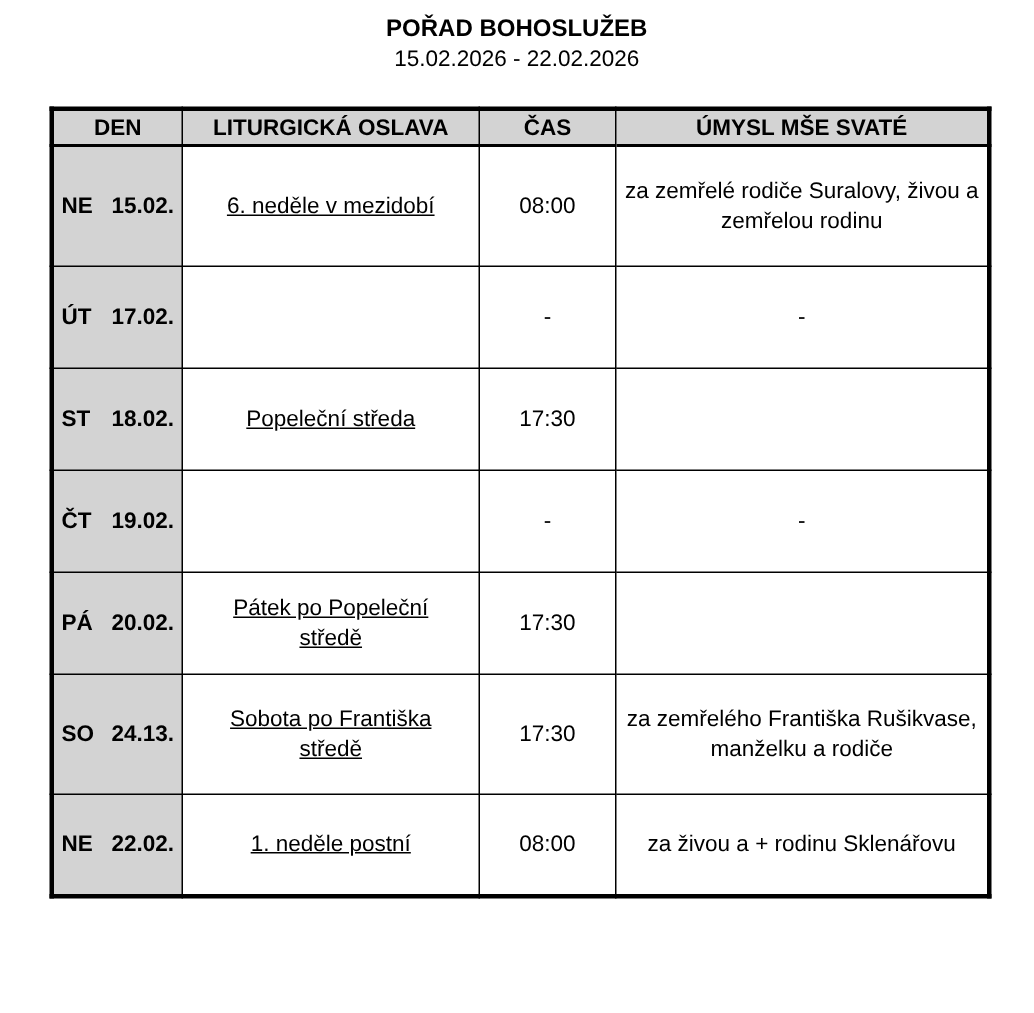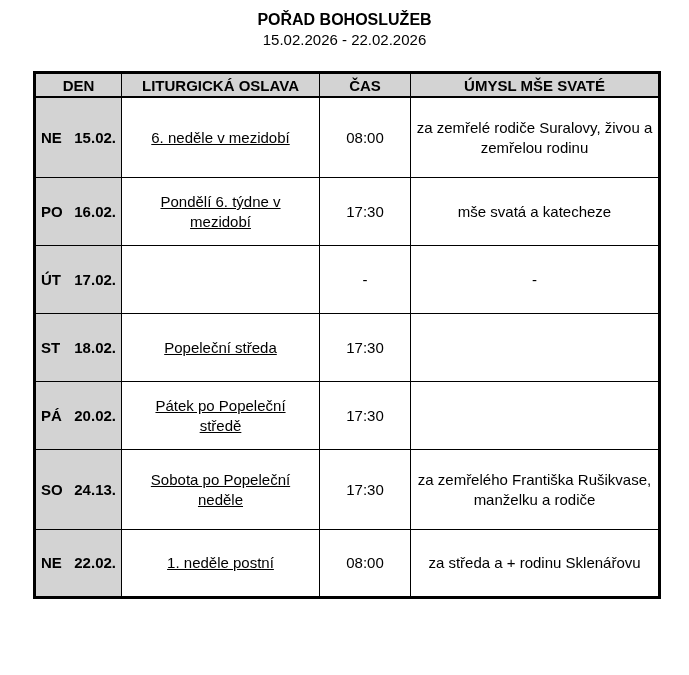--- a/index.html
+++ b/index.html
@@ -90,31 +90,20 @@
               <span>15.02.</span>
             </div>
           </td>
           <td class="celebration-cell">6. neděle v mezidobí</td>
           <td class="time-cell">08:00</td>
           <td class="intention-cell">za zemřelé rodiče Suralovy, živou a zemřelou rodinu</td>
         </tr>
         <tr class="data-row">
           <td class="day-cell">
             <div class="day-inner">
-              <span>PO</span>
-              <span>16.02.</span>
-            </div>
-          </td>
-          <td class="celebration-cell">Pondělí 6. týdne v mezidobí</td>
-          <td class="time-cell">17:30</td>
-          <td class="intention-cell">mše svatá a katecheze</td>
-        </tr>
-        <tr class="data-row">
-          <td class="day-cell">
-            <div class="day-inner">
               <span>ÚT</span>
               <span>17.02.</span>
             </div>
           </td>
           <td class="celebration-cell"></td>
           <td class="time-cell">-</td>
           <td class="intention-cell">-</td>
         </tr>
         <tr class="data-row">
           <td class="day-cell">
@@ -123,46 +112,57 @@
               <span>18.02.</span>
             </div>
           </td>
           <td class="celebration-cell">Popeleční středa</td>
           <td class="time-cell">17:30</td>
           <td class="intention-cell"></td>
         </tr>
         <tr class="data-row">
           <td class="day-cell">
             <div class="day-inner">
+              <span>ČT</span>
+              <span>19.02.</span>
+            </div>
+          </td>
+          <td class="celebration-cell"></td>
+          <td class="time-cell">-</td>
+          <td class="intention-cell">-</td>
+        </tr>
+        <tr class="data-row">
+          <td class="day-cell">
+            <div class="day-inner">
               <span>PÁ</span>
               <span>20.02.</span>
             </div>
           </td>
           <td class="celebration-cell">Pátek po Popeleční středě</td>
           <td class="time-cell">17:30</td>
           <td class="intention-cell"></td>
         </tr>
         <tr class="data-row">
           <td class="day-cell">
             <div class="day-inner">
               <span>SO</span>
               <span>24.13.</span>
             </div>
           </td>
-          <td class="celebration-cell">Sobota po Popeleční neděle</td>
+          <td class="celebration-cell">Sobota po Františka středě</td>
           <td class="time-cell">17:30</td>
           <td class="intention-cell">za zemřelého Františka Rušikvase, manželku a rodiče</td>
         </tr>
         <tr class="data-row">
           <td class="day-cell">
             <div class="day-inner">
               <span>NE</span>
               <span>22.02.</span>
             </div>
           </td>
           <td class="celebration-cell">1. neděle postní</td>
           <td class="time-cell">08:00</td>
-          <td class="intention-cell">za středa a + rodinu Sklenářovu</td>
+          <td class="intention-cell">za živou a + rodinu Sklenářovu</td>
         </tr>
       </tbody>
   </table>
 
 </div>
 
 </body></html>

